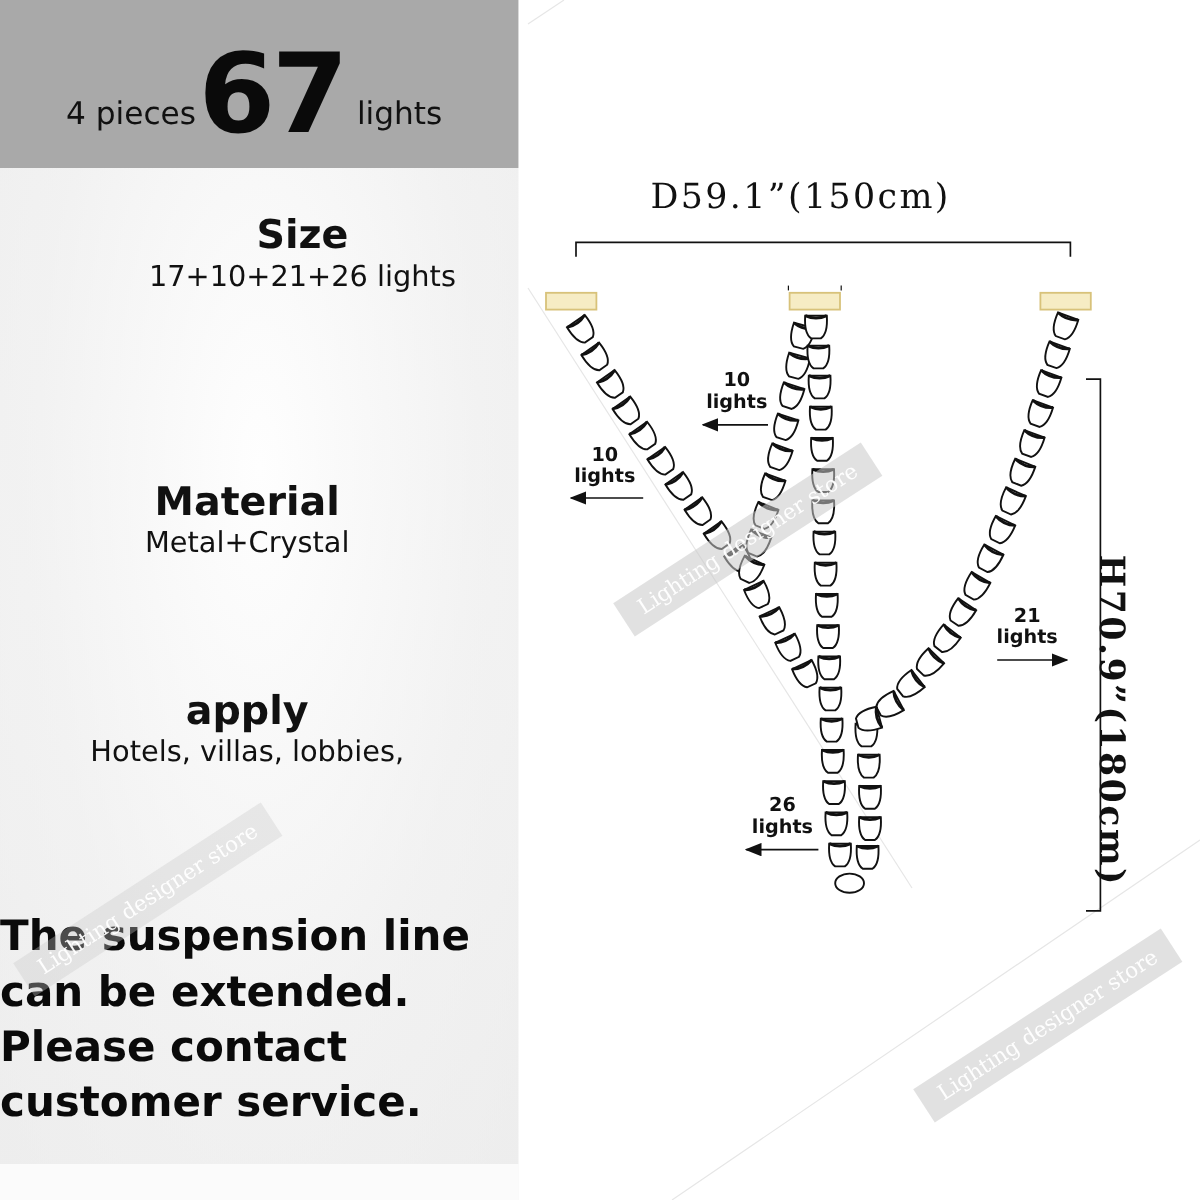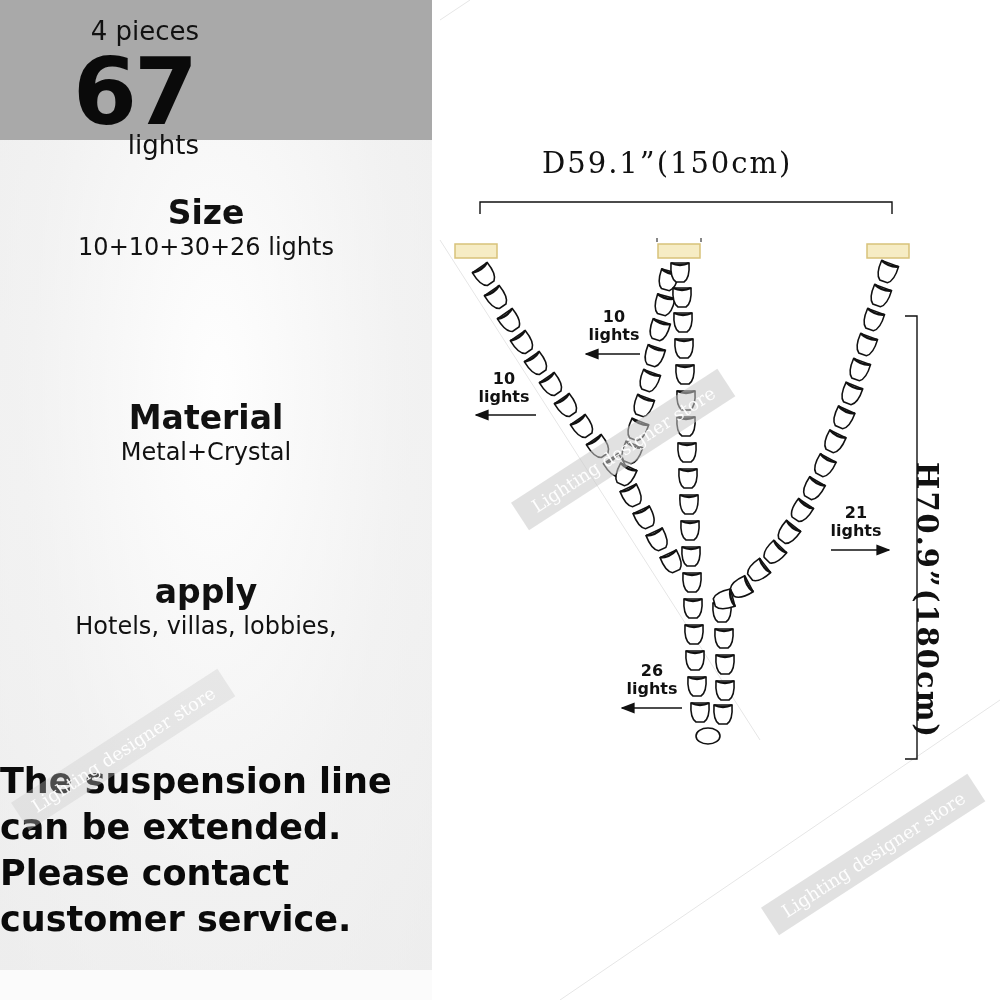--- a/index.html
+++ b/index.html
@@ -15,22 +15,22 @@
     background: radial-gradient(ellipse at 50% 30%, rgba(255,255,255,0.9) 0%, rgba(240,240,240,0.6) 60%, rgba(232,232,232,0.5) 100%);
   }
   .left-panel .bottom-strip {
     position: absolute; left: 0; top: 970px; width: 432px; height: 30px; background: #fbfbfb;
   }
   .header-band {
     position: absolute; left: 0; top: 0; width: 432px; height: 140px;
     background: #a9a9a9;
   }
   .header-line {
-    position: absolute; left: 71px; top: 18px; height: 100px;
-    display: flex; align-items: flex-end; white-space: nowrap; flex-direction: column;
+    position: absolute; left: 55px; top: 18px; height: 100px;
+    display: flex; align-items: flex-end; white-space: nowrap;
   }
   .header-small { font-size: 26px; line-height: 1; padding-bottom: 10px; color: #111; }
   .header-big { font-size: 92px; font-weight: bold; line-height: 0.85; letter-spacing: -3px; color: #0a0a0a; margin: 0 4px 0 2px; }
   .header-small.right { margin-left: 6px; }
 
   .spec { position: absolute; left: 0; width: 412px; text-align: center; }
   .spec-title { font-weight: bold; font-size: 33px; color: #111; line-height: 1.1; }
   .spec-value { font-size: 24px; color: #111; line-height: 1.35; }
 
   .note {
@@ -66,23 +66,23 @@
 </div>
 
 <div class="header-band">
   <div class="header-line">
     <span class="header-small">4 pieces</span>
     <span class="header-big">67</span>
     <span class="header-small right">lights</span>
   </div>
 </div>
 
-<div class="spec" style="top:195px;">
+<div class="spec" style="top:178px;margin-left:46px;">
   <div class="spec-title">Size</div>
-  <div class="spec-value">10+10+30+26 lights</div>
+  <div class="spec-value">17+10+21+26 lights</div>
 </div>
 
 <div class="spec" style="top:400px;">
   <div class="spec-title">Material</div>
   <div class="spec-value">Metal+Crystal</div>
 </div>
 
 <div class="spec" style="top:574px;">
   <div class="spec-title">apply</div>
   <div class="spec-value">Hotels, villas, lobbies,</div>

